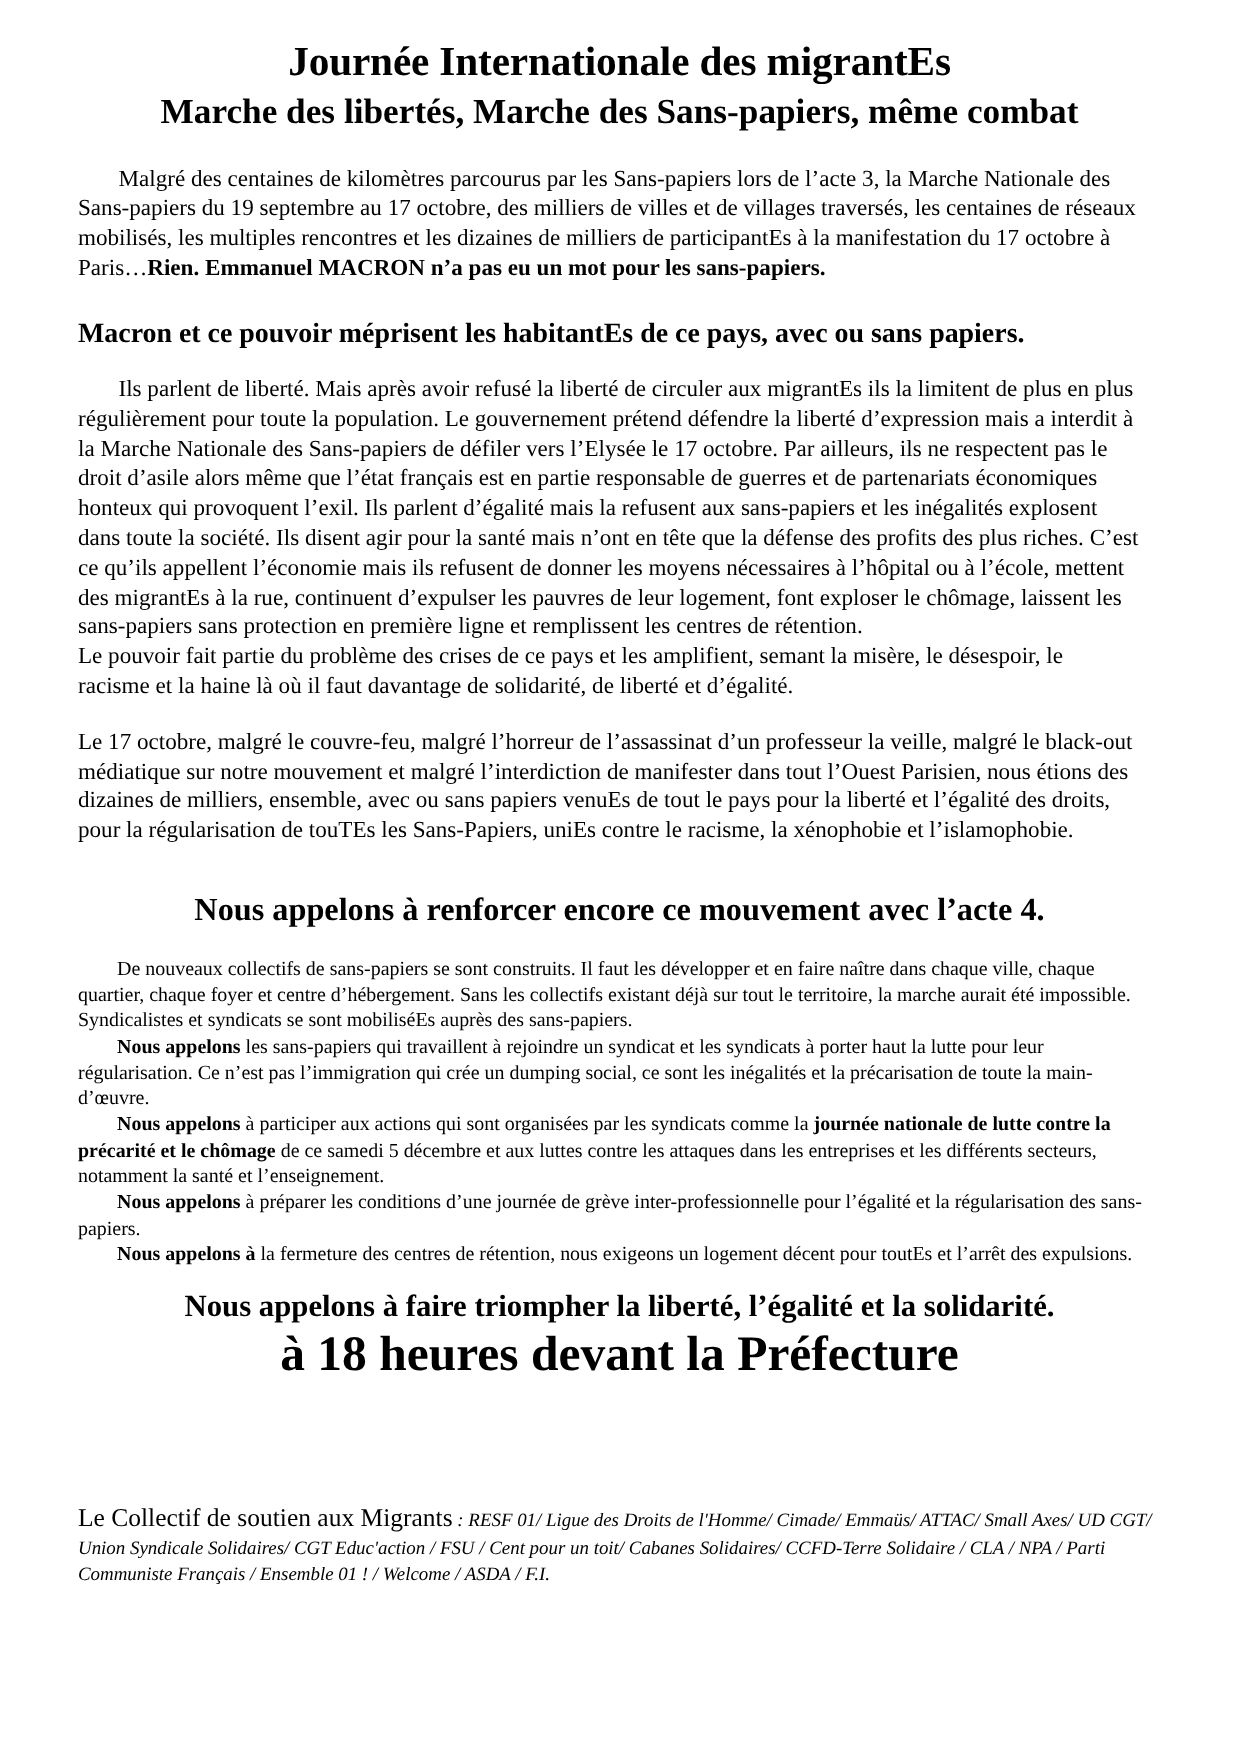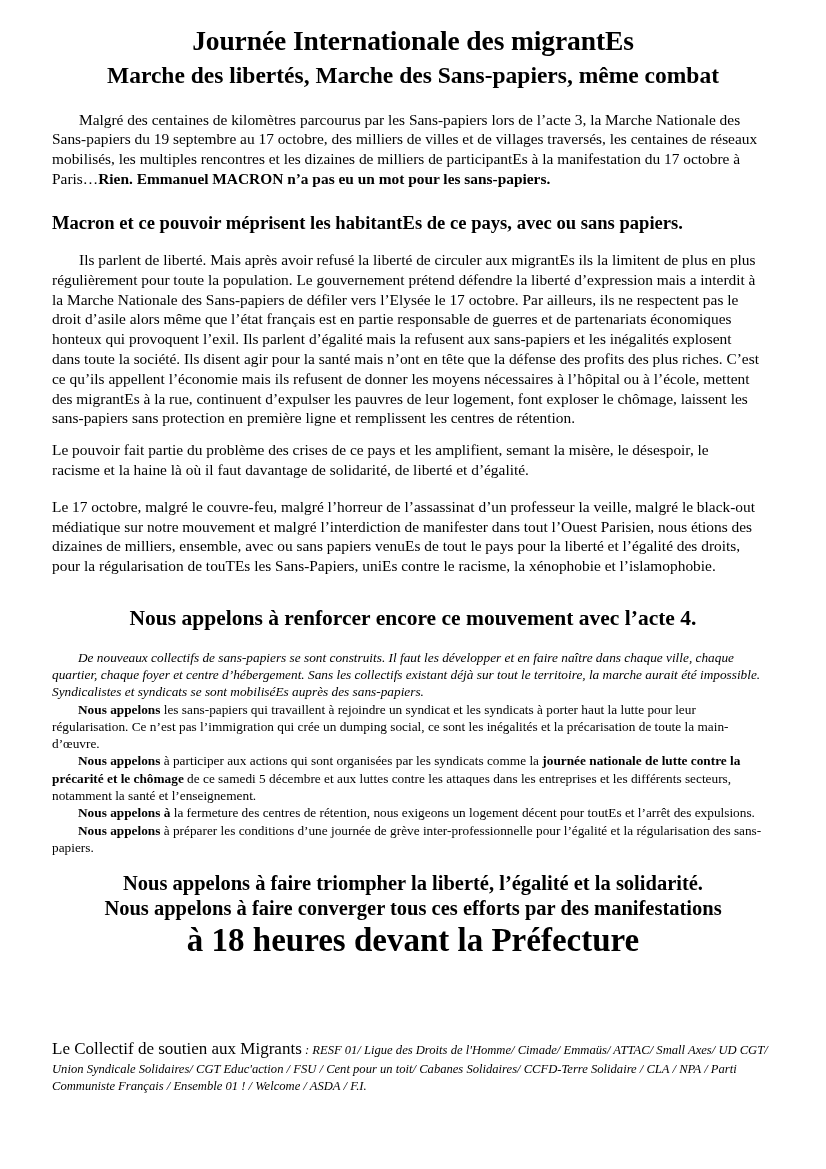--- a/index.html
+++ b/index.html
@@ -77,21 +77,21 @@
     padding-top: 30px;
   }
 
   
   .small-block {
     margin: 0 62px 0 52px;
     font-size: 13.3px;
     line-height: 1.30;
     text-align: left;
   }
-  .small-block.sb-first { padding-top: 18px; font-style: italic; }
+  .small-block.sb-first { padding-top: 18px; }
   .small-indent { text-indent: 26px; }
 
   
   .closing {
     text-align: center;
     font-weight: bold;
     margin: 0;
   }
   .closing .c-line {
     font-size: 20.5px;
@@ -131,40 +131,39 @@
 <div class="page">
 
   <h1 class="title-main">Journée Internationale des migrantEs</h1>
   <h2 class="title-sub">Marche des libertés, Marche des Sans-papiers, même combat</h2>
 
   <p class="body-block p-first indent"><span>Malgré des centaines de kilomètres parcourus par les Sans-papiers lors de l’acte 3, la Marche Nationale des Sans-papiers du 19 septembre au 17 octobre, des milliers de villes et de villages traversés, les centaines de réseaux mobilisés, les multiples rencontres et les dizaines de milliers de participantEs à la manifestation du 17 octobre à Paris…</span><span class="b">Rien. Emmanuel MACRON n’a pas eu un mot pour les sans-papiers.</span></p>
 
   <h3 class="sec-head sh-macron">Macron et ce pouvoir méprisent les habitantEs de ce pays, avec ou sans papiers.</h3>
 
   <p class="body-block indent" style="padding-top:16px;">Ils parlent de liberté. Mais après avoir refusé la liberté de circuler aux migrantEs ils la limitent de plus en plus régulièrement pour toute la population. Le gouvernement prétend défendre la liberté d’expression mais a interdit à la Marche Nationale des Sans-papiers de défiler vers l’Elysée le 17 octobre. Par ailleurs, ils ne respectent pas le droit d’asile alors même que l’état français est en partie responsable de guerres et de partenariats économiques honteux qui provoquent l’exil. Ils parlent d’égalité mais la refusent aux sans-papiers et les inégalités explosent dans toute la société. Ils disent agir pour la santé mais n’ont en tête que la défense des profits des plus riches. C’est ce qu’ils appellent l’économie mais ils refusent de donner les moyens nécessaires à l’hôpital ou à l’école, mettent des migrantEs à la rue, continuent d’expulser les pauvres de leur logement, font exploser le chômage, laissent les sans-papiers sans protection en première ligne et remplissent les centres de rétention.</p>
-  <p class="body-block" style="margin-top:12px;">Le pouvoir fait partie du problème des crises de ce pays et les amplifient, semant la misère, le désespoir, le racisme et la haine là où il faut davantage de solidarité, de liberté et d’égalité.</p>
+  <p class="body-block" style="margin-top:0;">Le pouvoir fait partie du problème des crises de ce pays et les amplifient, semant la misère, le désespoir, le racisme et la haine là où il faut davantage de solidarité, de liberté et d’égalité.</p>
 
 
   <p class="body-block" style="padding-top:17px;">Le 17 octobre, malgré le couvre-feu, malgré l’horreur de l’assassinat d’un professeur la veille, malgré le black-out médiatique sur notre mouvement et malgré l’interdiction de manifester dans tout l’Ouest Parisien, nous étions des dizaines de milliers, ensemble, avec ou sans papiers venuEs de tout le pays pour la liberté et l’égalité des droits, pour la régularisation de touTEs les Sans-Papiers, uniEs contre le racisme, la xénophobie et l’islamophobie.</p>
 
   <h3 class="call-head">Nous appelons à renforcer encore ce mouvement avec l’acte 4.</h3>
 
   <p class="small-block sb-first small-indent">De nouveaux collectifs de sans-papiers se sont construits. Il faut les développer et en faire naître dans chaque ville, chaque quartier, chaque foyer et centre d’hébergement. Sans les collectifs existant déjà sur tout le territoire, la marche aurait été impossible. Syndicalistes et syndicats se sont mobiliséEs auprès des sans-papiers.</p>
 
   <p class="small-block small-indent"><span class="b">Nous appelons</span><span> les sans-papiers qui travaillent à rejoindre un syndicat et les syndicats à porter haut la lutte pour leur régularisation. Ce n’est pas l’immigration qui crée un dumping social, ce sont les inégalités et la précarisation de toute la main-d’œuvre.</span></p>
 
   <p class="small-block small-indent"><span class="b">Nous appelons</span><span> à participer aux actions qui sont organisées par les syndicats comme la </span><span class="b">journée nationale de lutte contre la précarité et le chômage</span><span> de ce samedi 5 décembre et aux luttes contre les attaques dans les entreprises et les différents secteurs, notamment la santé et l’enseignement.</span></p>
 
+  <p class="small-block small-indent"><span class="b">Nous appelons</span><span> à préparer les conditions d’une journée de grève inter-professionnelle pour l’égalité et la régularisation des sans-papiers.</span></p>
+
   <p class="small-block small-indent"><span class="b">Nous appelons à</span><span> la fermeture des centres de rétention, nous exigeons un logement décent pour toutEs et l’arrêt des expulsions.</span></p>
-
-  <p class="small-block small-indent"><span class="b">Nous appelons</span><span> à préparer les conditions d’une journée de grève inter-professionnelle pour l’égalité et la régularisation des sans-papiers.</span></p>
 
   <div class="closing closing-wrap">
     <span class="c-line">Nous appelons à faire triompher la liberté, l’égalité et la solidarité.</span>
-    <span class="c-line">Nous appelons à faire converger tous ces efforts par des manifestations</span>
     <span class="bigline">à 18 heures devant la Préfecture</span>
   </div>
 
   <div class="footer">
     <p class="footer-orgs"><span class="collectif">Le Collectif de soutien aux Migrants</span><span> : RESF 01/ Ligue des Droits de l'Homme/ Cimade/ Emmaüs/ ATTAC/ Small Axes/ UD CGT/ Union Syndicale Solidaires/ CGT Educ'action / FSU / Cent pour un toit/ Cabanes Solidaires/ CCFD-Terre Solidaire / CLA / NPA / Parti Communiste Français / Ensemble 01 ! / Welcome / ASDA / F.I.</span></p>
 
   </div>
 
 </div>
 

